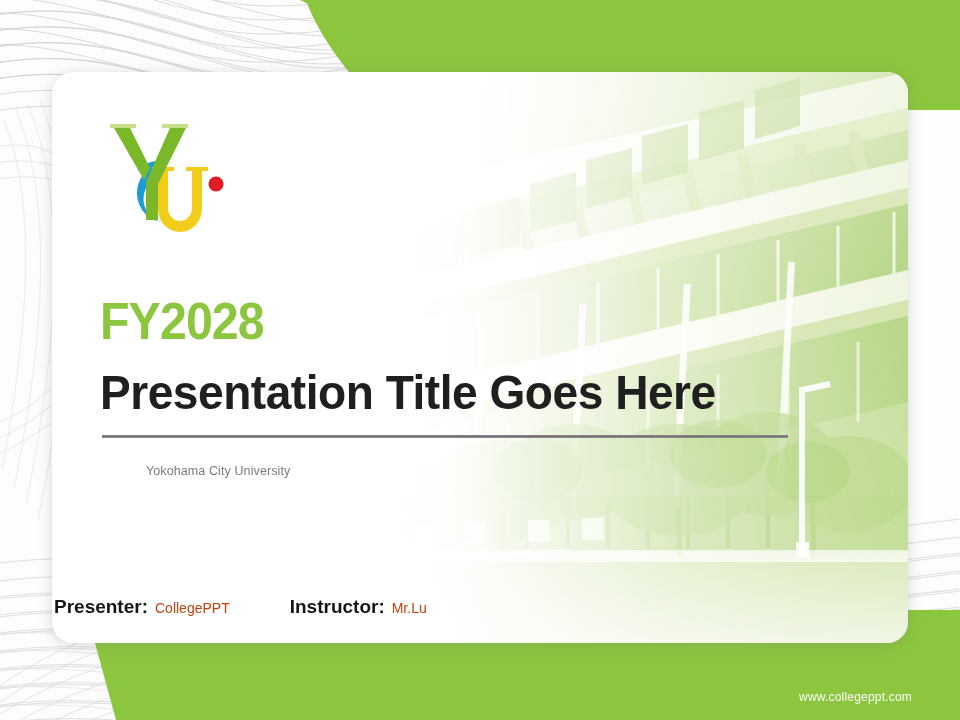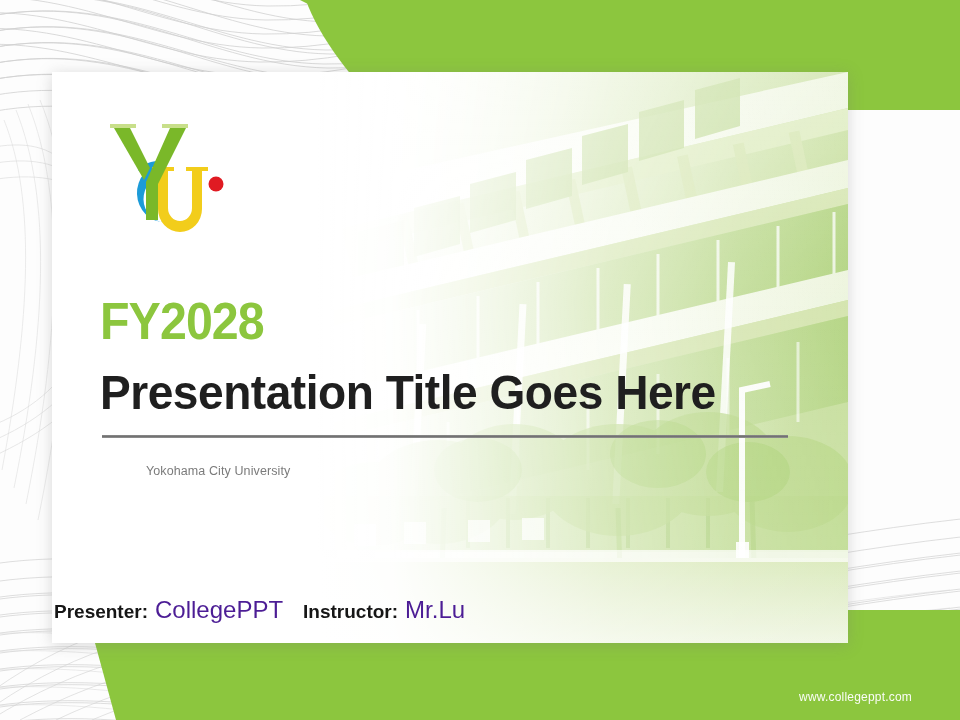--- a/index.html
+++ b/index.html
@@ -27,25 +27,26 @@
   }
   .green-bottom {
     left:0; bottom:0; width:960px; height:110px;
   }
   .green-top svg, .green-bottom svg { display:block; width:100%; height:100%; }
 
   
   .card {
     position:absolute;
     left:52px; top:72px;
-    width:796px; height:571px;
+    width:856px; height:571px;
     background:#ffffff;
     z-index:3;
     box-shadow:0 2px 14px rgba(120,120,120,.28);
     overflow:hidden;
+    border-radius:21px;
   }
 
   
   .photo {
     position:absolute;
     right:0; top:0;
     width:530px; height:100%;
     overflow:hidden;
   }
   .photo svg { display:block; width:100%; height:100%; }
@@ -120,26 +121,26 @@
   }
 
   
   .credits {
     position:absolute; top:524px; left:2px;
     display:flex; align-items:baseline;
     z-index:6;
     white-space:nowrap;
   }
   .cred-group { display:flex; align-items:baseline; }
-  .cred-group + .cred-group { margin-left:20px; }
+  .cred-group + .cred-group { margin-left:60px; }
   .cred-label {
     font-size:19px; font-weight:bold; color:#161616;
   }
   .cred-value {
-    font-size:24px; font-weight:normal; color:#4c1d95; margin-left:7px;
+    font-size:14px; font-weight:normal; color:#c2410c; margin-left:7px;
   }
 
   
   .footer-url {
     position:absolute;
     right:48px; bottom:16px;
     z-index:9;
     color:#ffffff;
     font-size:12px;
     letter-spacing:.2px;

